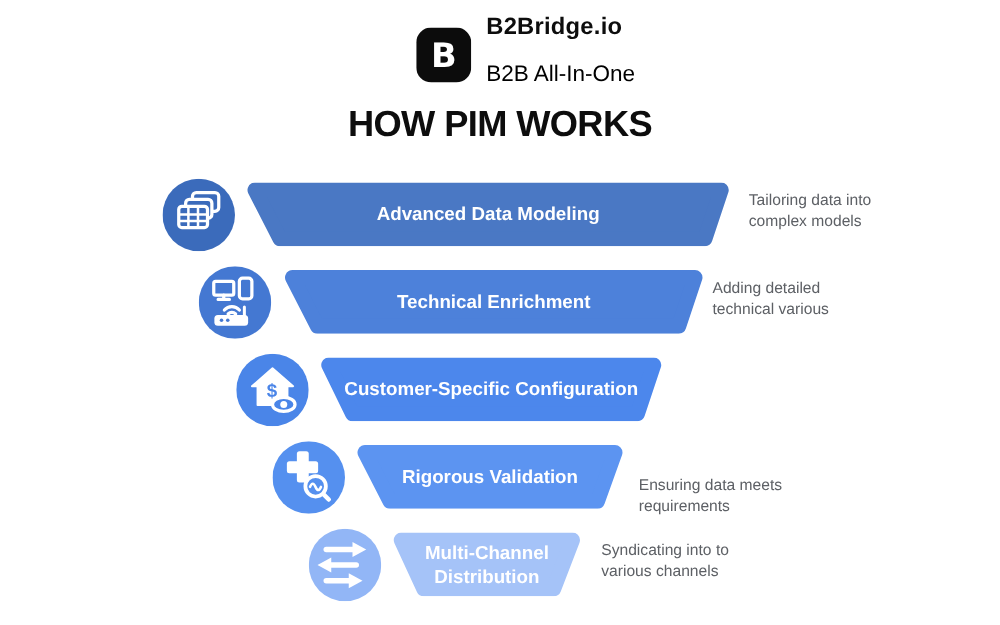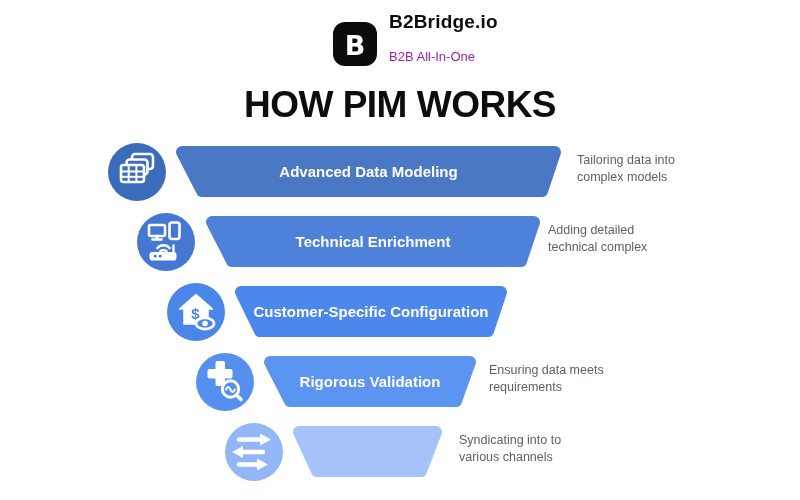--- a/index.html
+++ b/index.html
@@ -3,28 +3,28 @@
 <meta charset="utf-8">
 <style>
   html,body{margin:0;padding:0;background:#fff;}
   .canvas{
     position:relative;width:800px;height:500px;background:#ffffff;overflow:hidden;
     font-family:"Liberation Sans",sans-serif;color:#111;
   }
   
   .logo-mark{position:absolute;left:333px;top:22px;width:44px;height:44px;}
   .brand-name{position:absolute;left:389px;top:11px;font-size:19px;font-weight:bold;color:#0d0d0d;letter-spacing:.2px;}
-  .brand-tagline{position:absolute;left:389px;top:49px;font-size:13px;font-weight:500;color:#a21caf;}
+  .brand-tagline{position:absolute;left:389px;top:49px;font-size:18px;font-weight:500;color:#000000;}
   .page-title{
     position:absolute;left:0;top:84px;width:100%;text-align:center;
-    font-size:37px;font-weight:bold;letter-spacing:-.5px;color:#0d0d0d;
+    font-size:29px;font-weight:bold;letter-spacing:-.5px;color:#0d0d0d;
     font-family:"Liberation Sans",sans-serif;
   }
   
-  .row{position:absolute;inset:0;}
+  .row{position:absolute;inset:0;margin-left:22px;}
   .icon-badge{position:absolute;width:58px;height:58px;}
   .circle-bg{fill:var(--circle);}
   .cfill{fill:var(--circle);}
   .bar{position:absolute;height:51px;}
   .bar-shape{fill:var(--bar);stroke:var(--bar);stroke-width:12px;stroke-linejoin:round;}
   .bar-label{
     position:absolute;height:51px;display:flex;align-items:center;justify-content:center;
     text-align:center;color:#fff;font-size:15px;font-weight:bold;line-height:19px;
     padding:0 16px;box-sizing:border-box;
   }
@@ -36,21 +36,21 @@
   .icon-badge.s2{left:167px;top:283px}.icon-badge.s3{left:196px;top:353px}
   .icon-badge.s4{left:225px;top:423px}
   .bar.s0,.bar-label.s0{left:175px;top:146px;width:387px}
   .bar.s1,.bar-label.s1{left:205px;top:216px;width:336px}
   .bar.s2,.bar-label.s2{left:234px;top:286px;width:274px}
   .bar.s3,.bar-label.s3{left:263px;top:356px;width:214px}
   .bar.s4,.bar-label.s4{left:292px;top:426px;width:151px}
   .desc.s0{left:577px;top:152px;width:132px}
   .desc.s1{left:548px;top:222px;width:122px}
   .desc.s2{left:517px;top:292px;width:112px}
-  .desc.s3{left:489px;top:362px;width:135px}
+  .desc.s3{left:489px;top:380px;width:135px}
   .desc.s4{left:459px;top:432px;width:125px}
   .dollar{font-family:"Liberation Sans",sans-serif;font-weight:bold;font-size:15px;}
   .mark-letter{font-family:"DejaVu Sans",sans-serif;font-weight:bold;font-size:27px;}
 </style>
 </head>
 <body>
 
 <div class="canvas">
 
   <svg class="logo-mark" viewBox="0 0 44 44">
@@ -96,21 +96,21 @@
       </g>
       <line x1="36.5" y1="39.5" x2="36.5" y2="32.5" stroke="#fff" stroke-width="2.4" stroke-linecap="round"></line>
       <rect x="12.5" y="39" width="27" height="8.5" rx="2.8" fill="#fff"></rect>
       <circle cx="18.2" cy="43.2" r="1.4" class="cfill"></circle>
       <circle cx="23.2" cy="43.2" r="1.4" class="cfill"></circle>
     </svg>
     <svg class="bar s1" viewBox="0 0 336 51">
       <path class="bar-shape" d="M7 6 L329 6 L316 45 L27 45 Z"></path>
     </svg>
     <div class="bar-label s1">Technical Enrichment</div>
-    <div class="desc s1">Adding detailed technical complex</div>
+    <div class="desc s1">Adding detailed technical various</div>
   </div>
 
   <div class="row" style="--bar: #4c87ec; --circle: #4a85e8;">
     <svg class="icon-badge s2" viewBox="0 0 58 58">
       <circle cx="29" cy="29" r="29" class="circle-bg"></circle>
       <path d="M29 11.5 L45.5 26 L41 26 L41 41 L17 41 L17 26 L12.5 26 Z" fill="#fff" stroke="#fff" stroke-width="1.5" stroke-linejoin="round"></path>
       <text x="28.5" y="30" text-anchor="middle" dominant-baseline="central" class="dollar cfill">$</text>
       <ellipse cx="38" cy="40.5" rx="9" ry="5.6" class="cfill" stroke="#fff" stroke-width="2.6"></ellipse>
       <circle cx="38" cy="40.5" r="2.8" fill="#fff"></circle>
     </svg>
@@ -146,16 +146,17 @@
       </g>
       <g fill="#fff">
         <polygon points="35,10.5 46,16.5 35,22.5"></polygon>
         <polygon points="18,23 7,29 18,35"></polygon>
         <polygon points="32,35.5 43,41.5 32,47.5"></polygon>
       </g>
     </svg>
     <svg class="bar s4" viewBox="0 0 151 51">
       <path class="bar-shape" d="M7 6 L144 6 L129 45 L25 45 Z"></path>
     </svg>
+    <div class="bar-label s4">Multi-Channel Distribution</div>
     <div class="desc s4">Syndicating into to various channels</div>
   </div>
 
 </div>
 
 </body></html>

